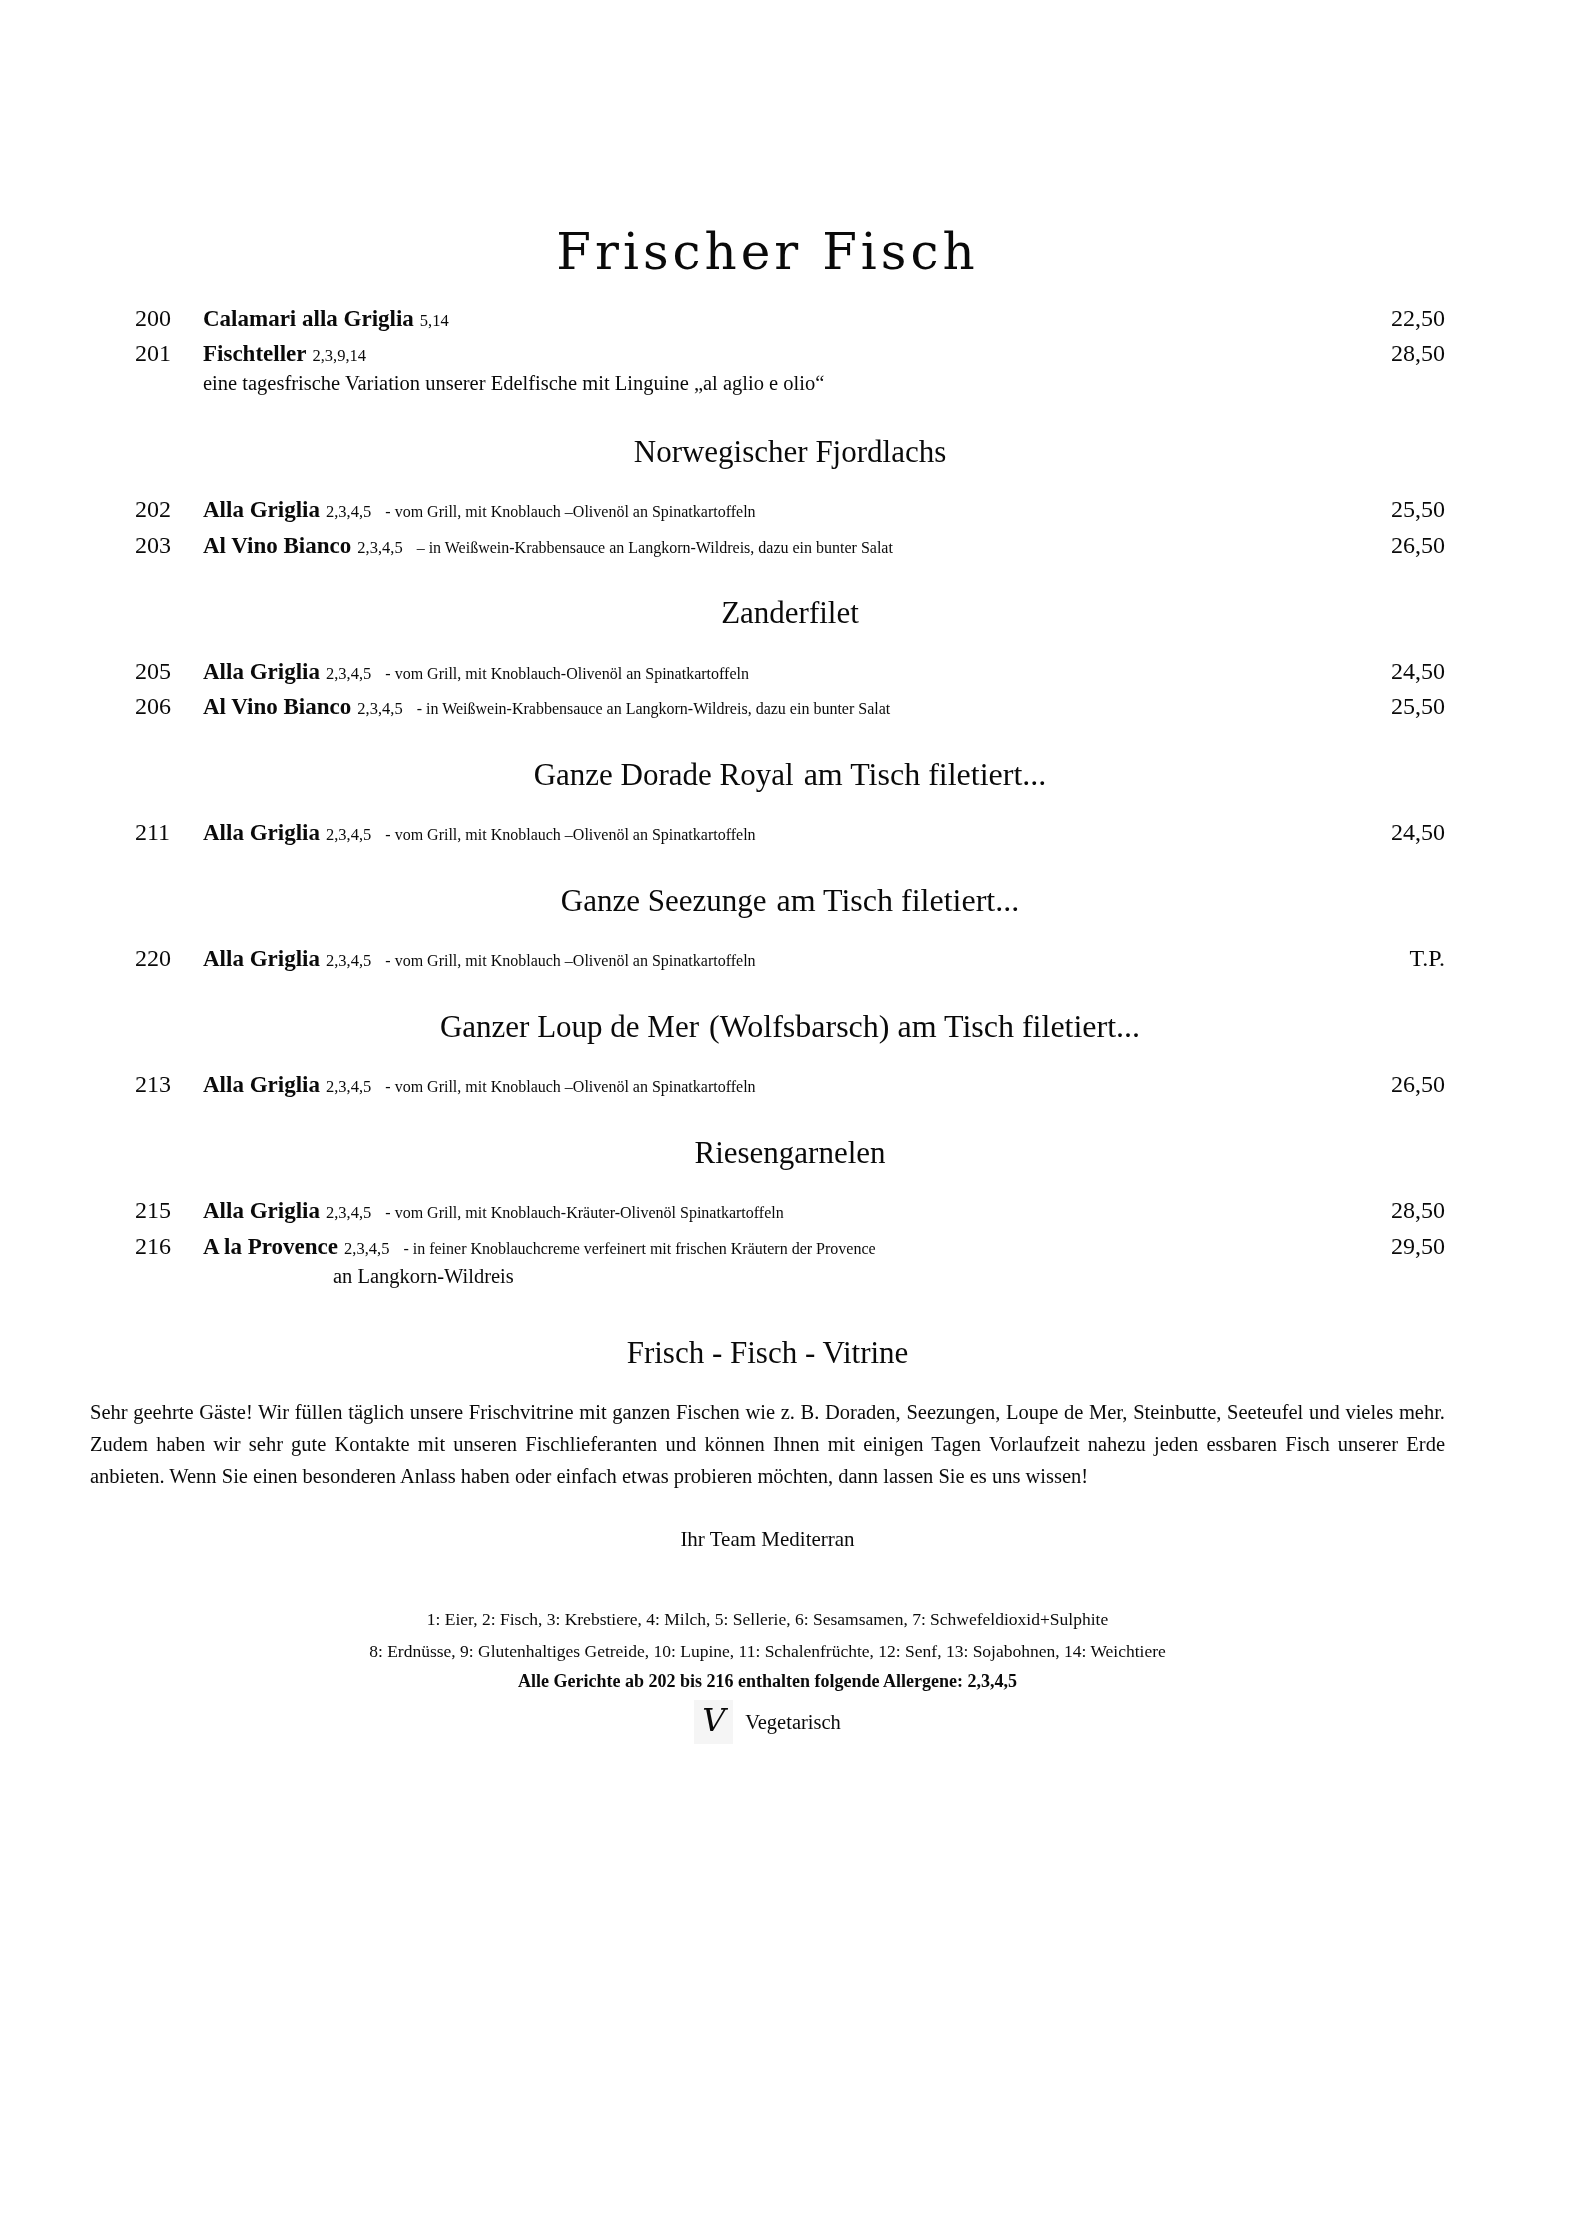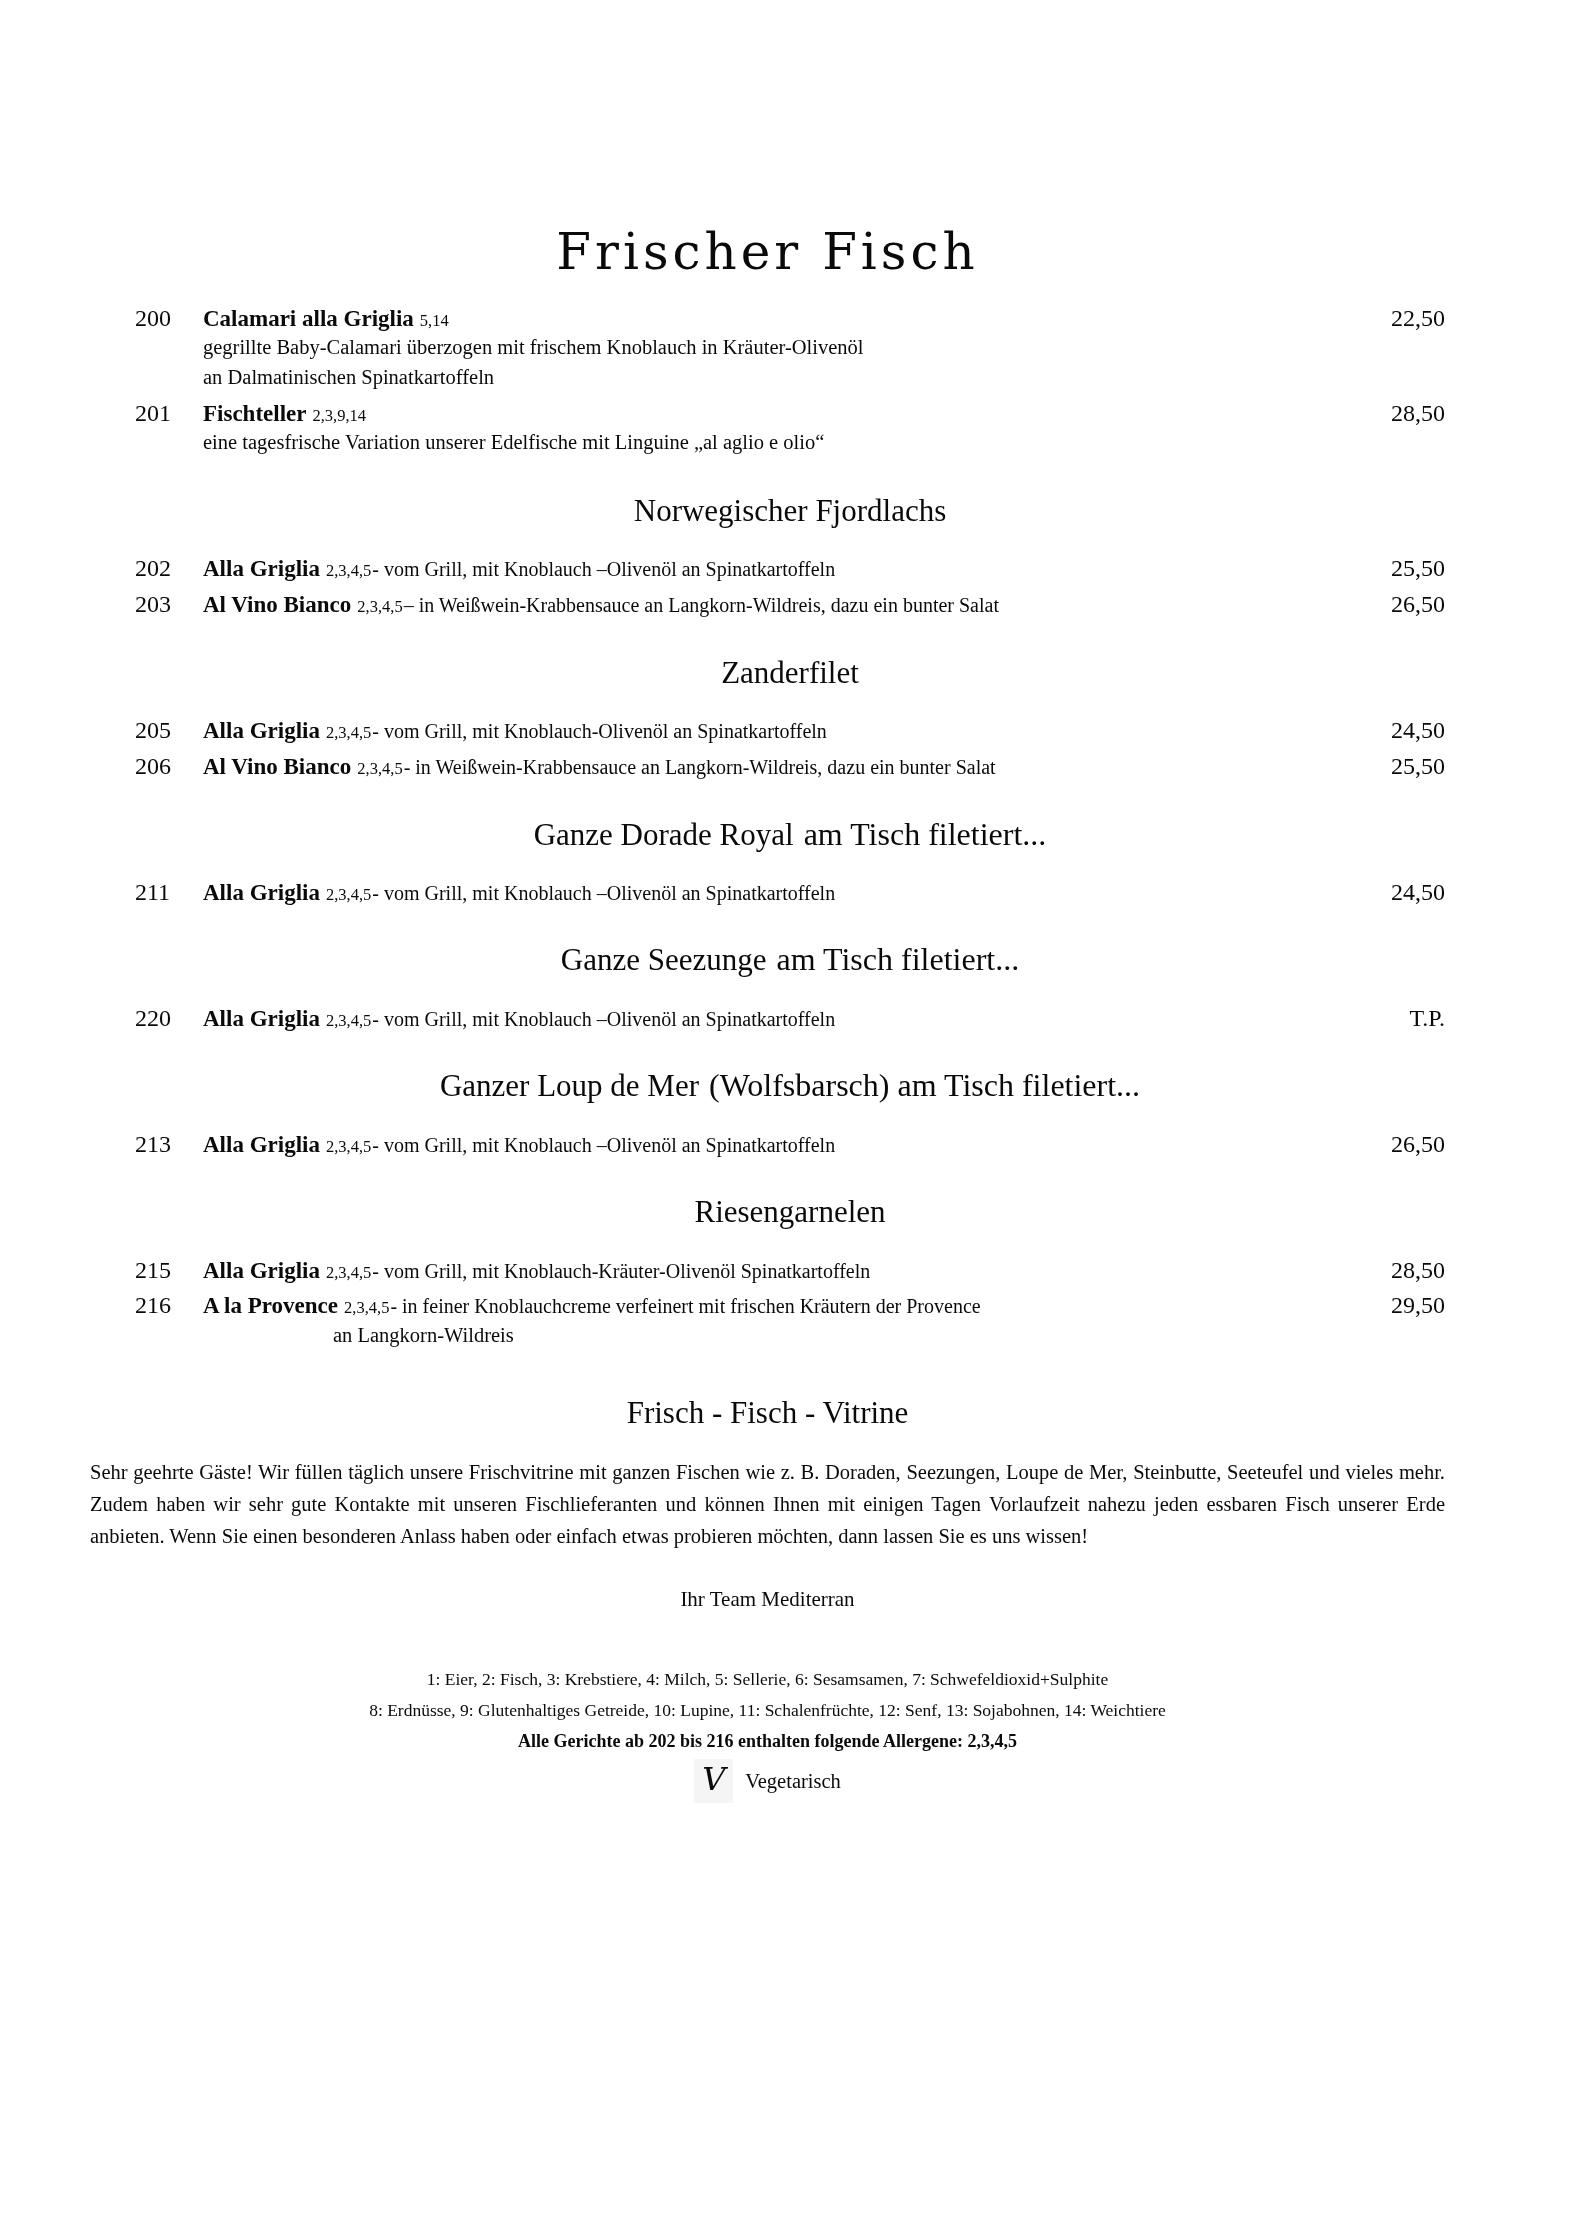--- a/index.html
+++ b/index.html
@@ -14,21 +14,21 @@
     letter-spacing:4px;margin:0 0 26px 0;
     font-family:"DejaVu Serif", serif;
   }
   .menu{margin-left:45px;}
   .item-row{display:flex;align-items:baseline;margin-bottom:7px;}
   .item-num{width:68px;flex:0 0 68px;font-size:24px;}
   .item-body{flex:1;min-width:0;padding-right:18px;}
   .item-line{font-size:23px;line-height:1.25;}
   .item-name{font-weight:bold;font-size:23px;text-align:center;}
   .item-allergens{font-size:16.5px;margin-left:6px;}
-  .item-inline{font-size:20px;margin-left:1px;}
+  .item-inline{font-size:16px;margin-left:14px;}
   .item-descs .item-desc{font-size:20.5px;line-height:1.45;}
   .item-desc.extra{margin-left:130px;}
   .item-price{flex:0 0 86px;text-align:right;font-size:24px;}
   .section{margin-top:34px;}
   .section:first-child{margin-top:0;}
   .section-heading{text-align:center;margin:0 0 26px 0;}
   .heading-main{font-size:31px;line-height:1.2;}
   .heading-suffix{font-size:32px;margin-left:10px;}
   .vitrine-heading{text-align:center;font-size:31px;margin:44px 0 26px 0;}
   .vitrine-paragraph{
@@ -55,24 +55,20 @@
   <div class="menu" id="sections">
   <div class="section">
 
     <div class="items">
   <div class="item-row">
     <div class="item-num">200</div>
     <div class="item-body">
       <div class="item-line">
         <span class="item-name">Calamari alla Griglia</span><span class="item-allergens">5,14</span>
       </div>
-      <div class="item-descs">
-                <div class="item-desc">gegrillte Baby-Calamari überzogen mit frischem Knoblauch in Kräuter-Olivenöl</div>
-                <div class="item-desc">an Dalmatinischen Spinatkartoffeln</div>
-              </div>
     </div>
     <div class="item-price">22,50</div>
   </div>
 
   <div class="item-row">
     <div class="item-num">201</div>
     <div class="item-body">
       <div class="item-line">
         <span class="item-name">Fischteller</span><span class="item-allergens">2,3,9,14</span>
       </div>

